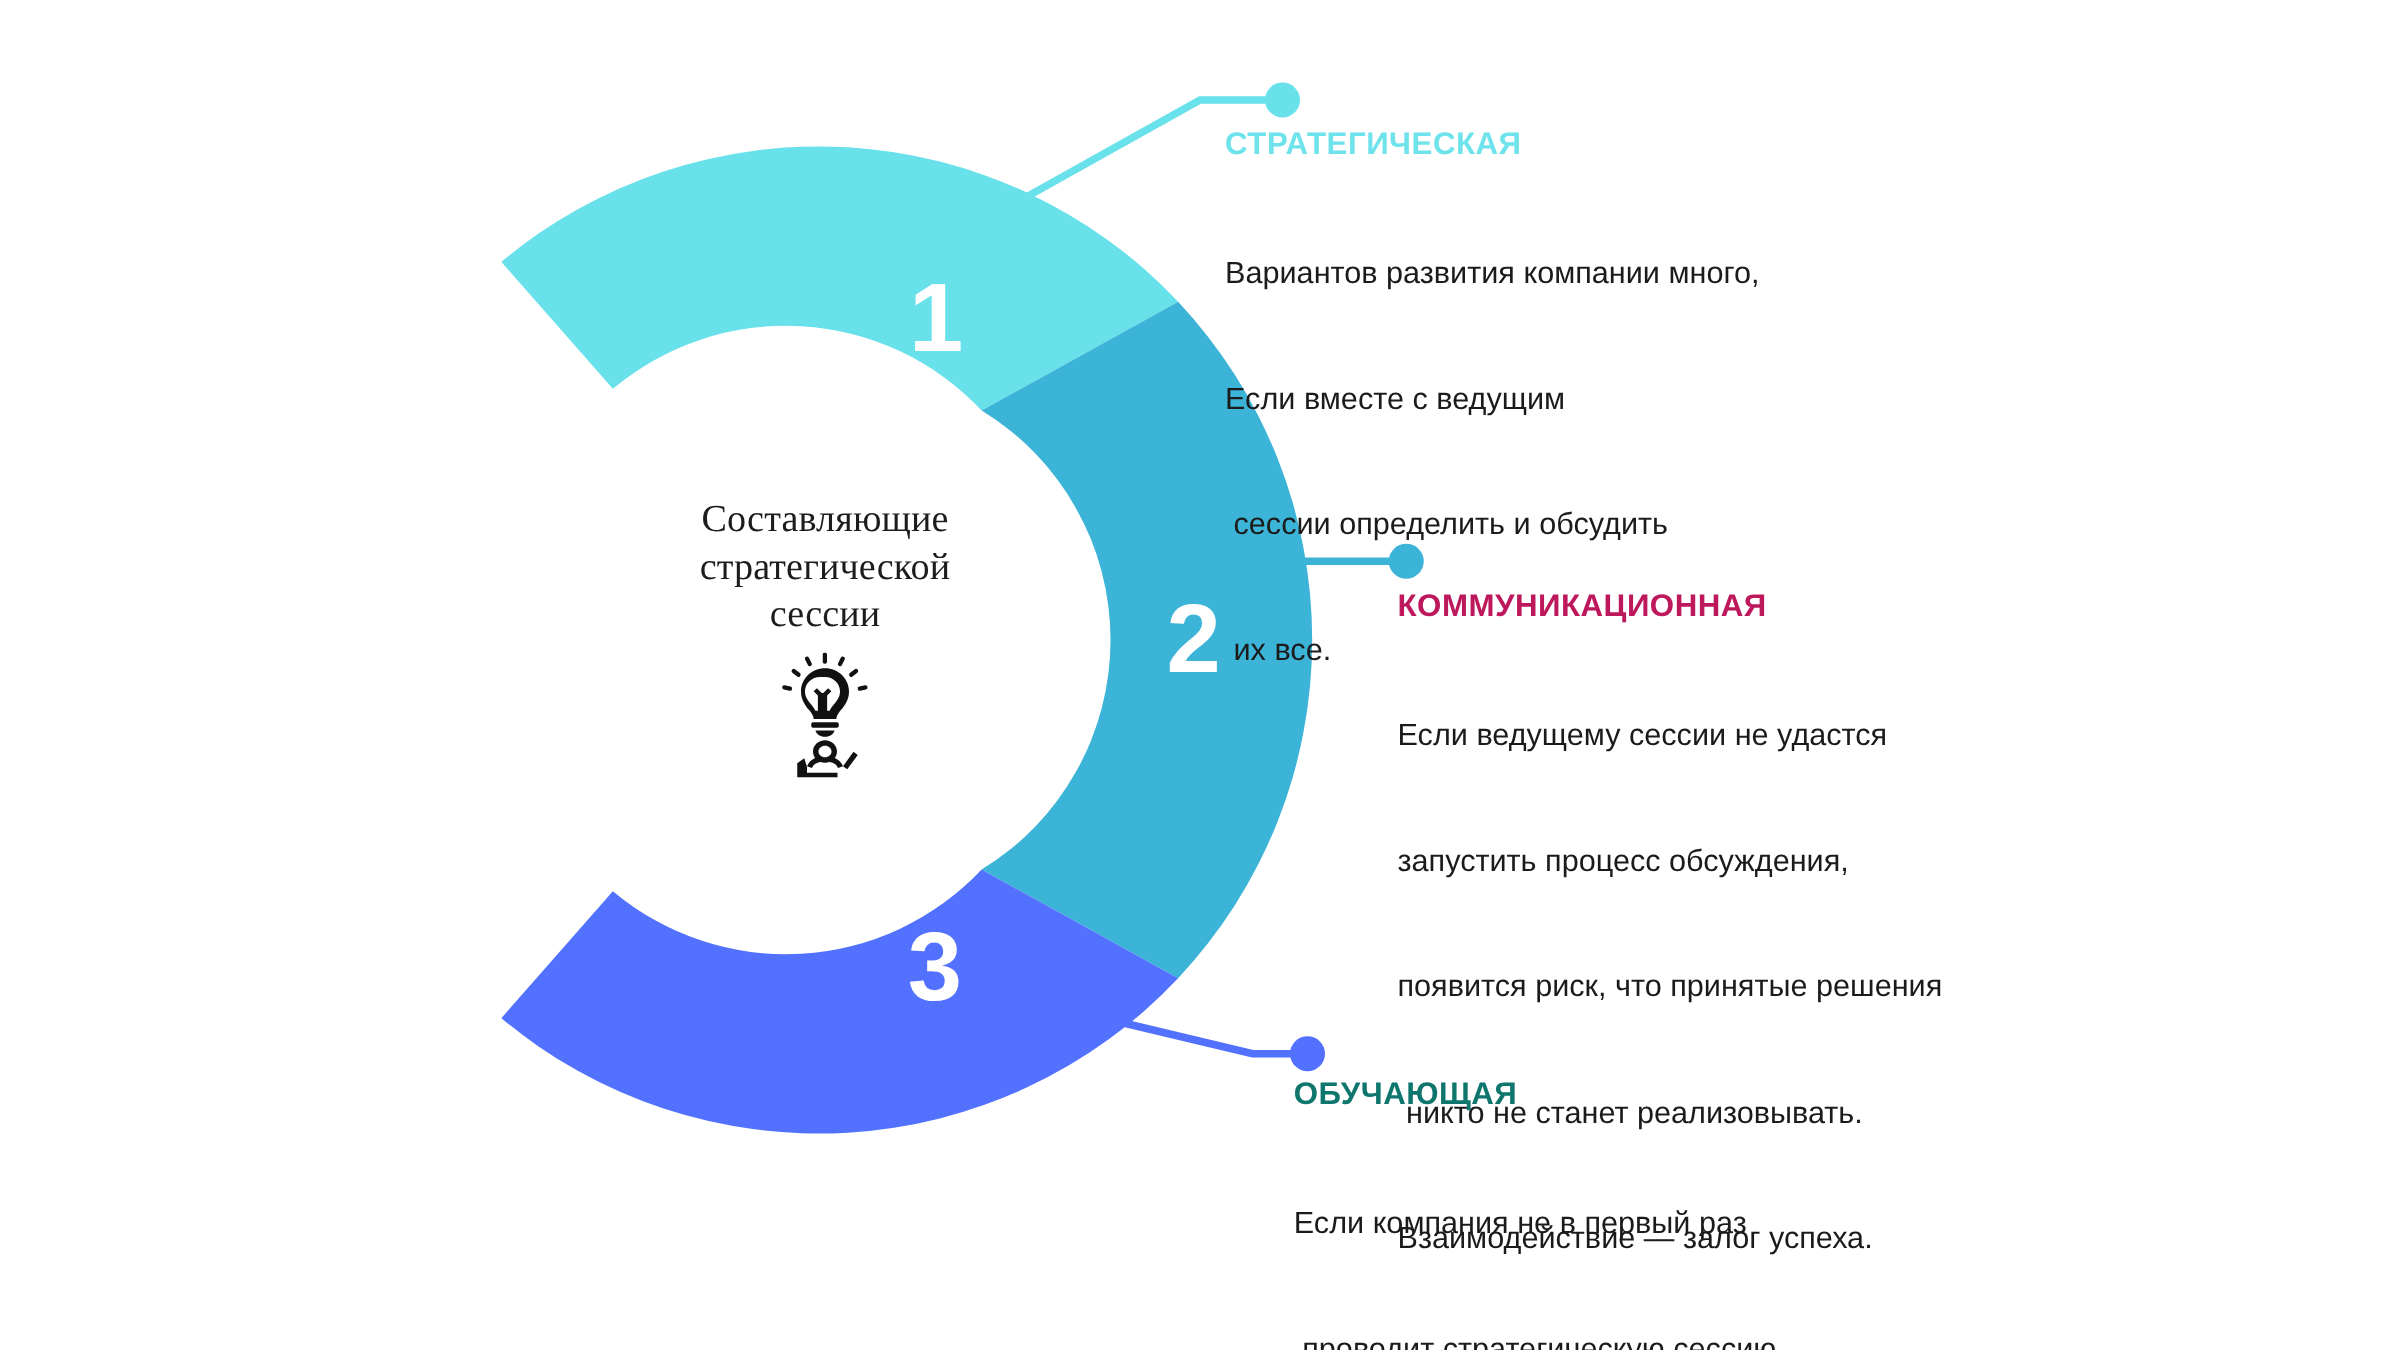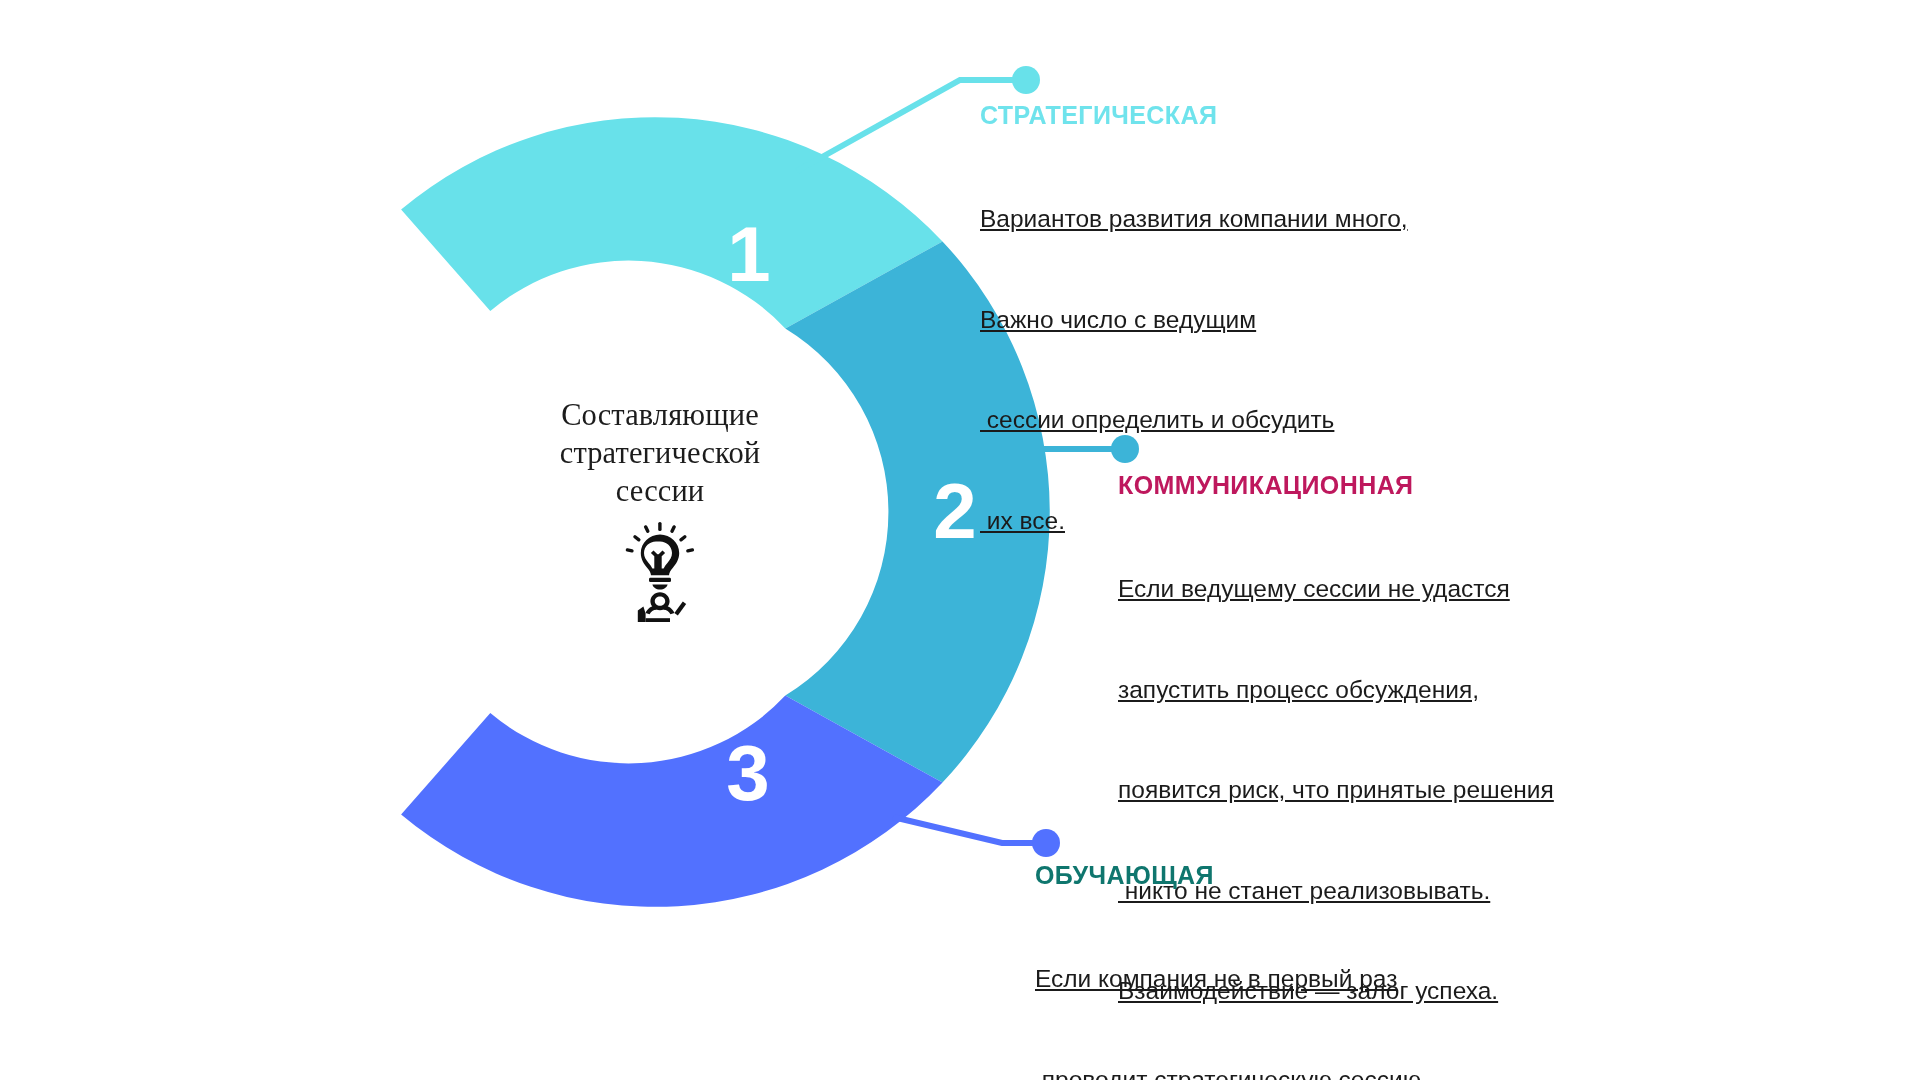--- a/index.html
+++ b/index.html
@@ -75,21 +75,20 @@
   }
   .callout-body {
     font-size: 24.5px;
     line-height: 33.5px;
     color: #1b1b1b;
     margin: 0;
     white-space: pre;
   }
   .callout-body .ln {
     display: block;
-    text-decoration: underline;
   }
 
   #callout-1 { left: 980px; top: 100px; }
   #callout-1 .callout-title { color: #6fe3ec; }
 
   #callout-2 { left: 1118px; top: 470px; }
   #callout-2 .callout-title { color: #be185d; }
 
   #callout-3 { left: 1035px; top: 860px; }
   #callout-3 .callout-title { color: #0f766e; }
@@ -174,21 +173,21 @@
           <path d="M51.4 91.0 L59.8 79.4 L63.2 82.0 L54.8 93.4 Z"></path>
         </g>
       </svg>
     </div>
   </div>
 
   <div class="callout" id="callout-1">
     <div class="callout-title">СТРАТЕГИЧЕСКАЯ</div>
     <div class="callout-body">
       <span class="ln">Вариантов развития компании много,</span>
-      <span class="ln">Важно число с ведущим</span>
+      <span class="ln">Если вместе с ведущим</span>
       <span class="ln"> сессии определить и обсудить</span>
       <span class="ln"> их все.</span>
     </div>
   </div>
 
   <div class="callout" id="callout-2">
     <div class="callout-title">КОММУНИКАЦИОННАЯ</div>
     <div class="callout-body">
       <span class="ln">Если ведущему сессии не удастся</span>
       <span class="ln">запустить процесс обсуждения,</span>

